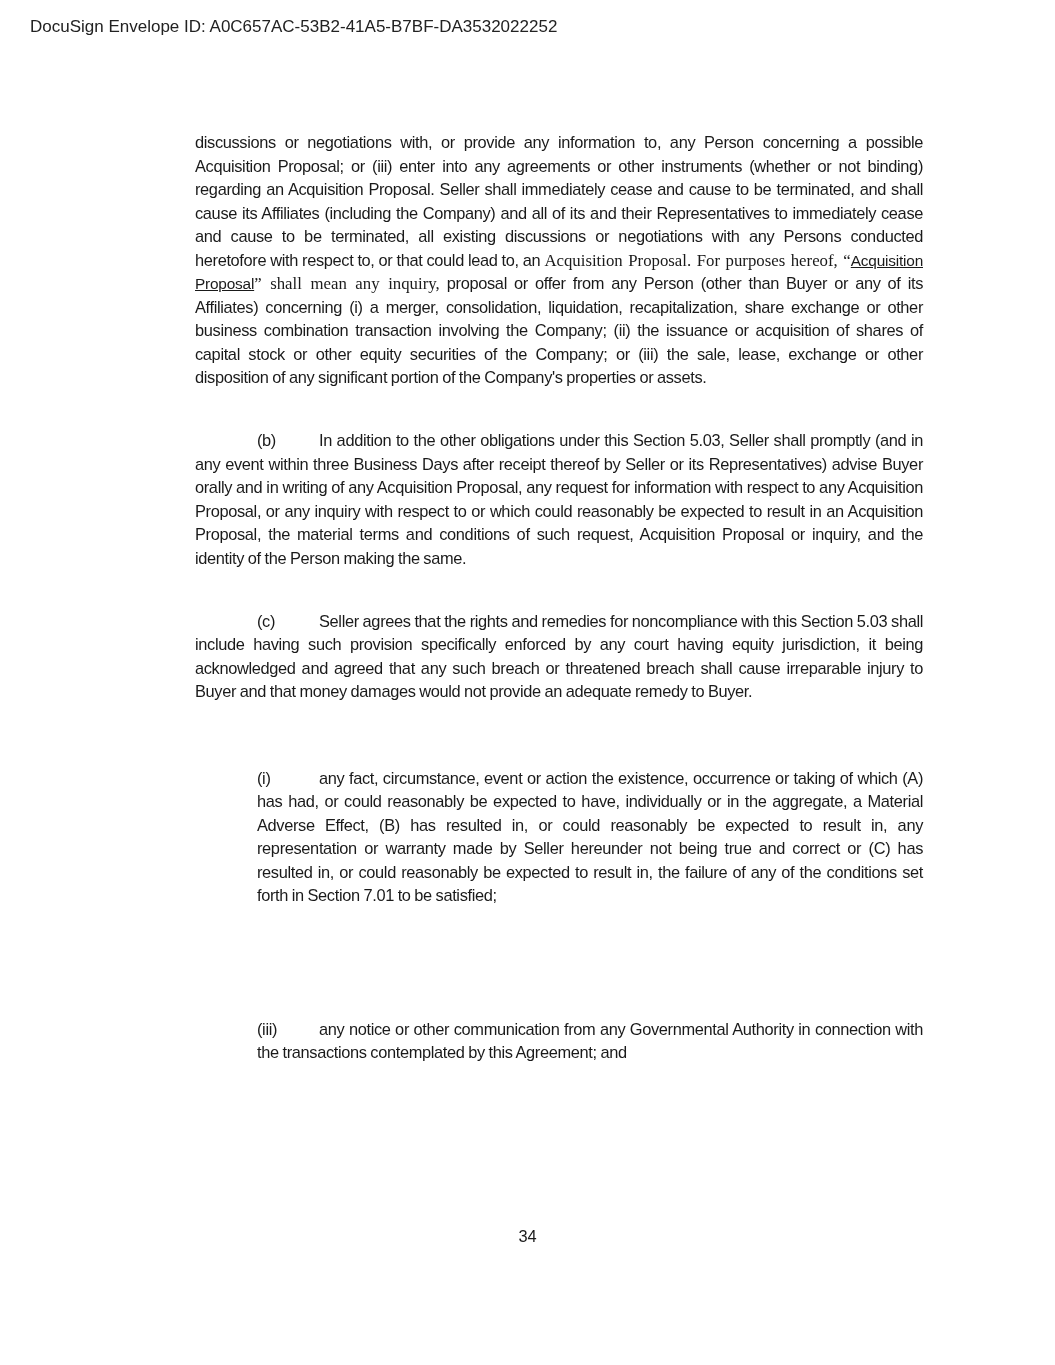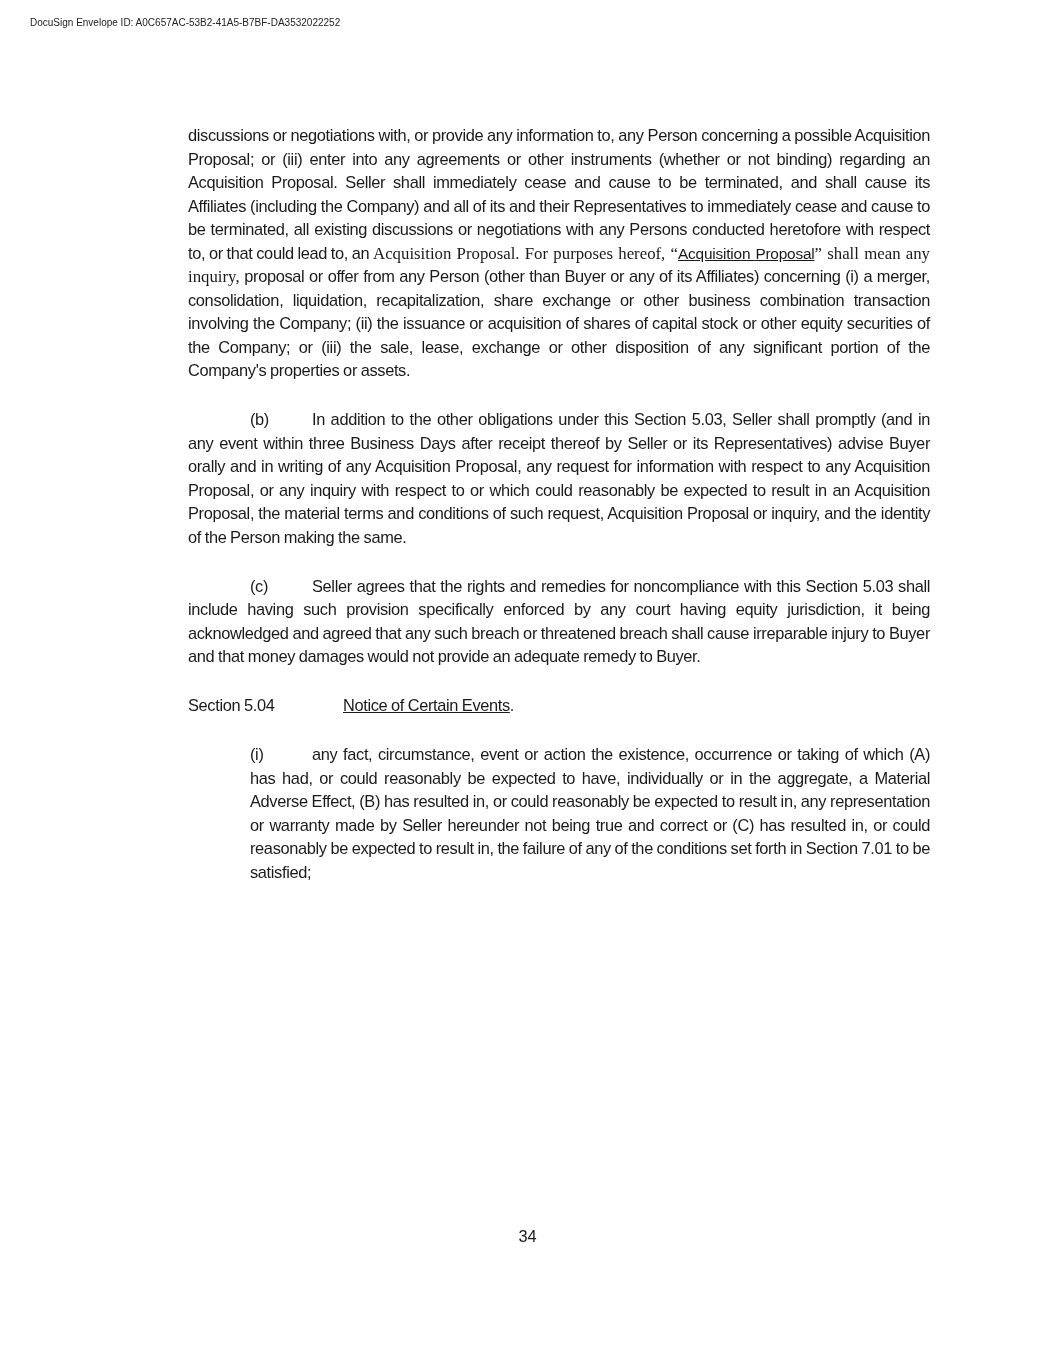--- a/index.html
+++ b/index.html
@@ -3,28 +3,28 @@
   <meta charset="utf-8">
   <style>
     html, body { margin: 0; padding: 0; background: #ffffff; }
     body {
       width: 1055px; height: 1365px; position: relative; overflow: hidden;
       font-family: "Liberation Sans Narrow", "Liberation Sans", sans-serif;
       color: #1a1a1a;
     }
     .envelope {
       position: absolute; left: 30px; top: 17px;
-      font-family: "Liberation Sans", sans-serif; font-size: 10px; color: #222;
+      font-family: "Liberation Sans", sans-serif; font-size: 17px; color: #222;
     }
     .page {
       position: absolute; left: 187px; top: 123px; width: 744px;
       font-size: 16.4px; line-height: 23.5px;
       letter-spacing: -0.35px; word-spacing: -0.5px;
     }
-    .p { margin: 1px; text-align: justify; }
+    .p { margin: 8px; text-align: justify; }
     .gap { height: 23.5px; }
     .gap2 { height: 47px; }
     .serif-line { font-family: "Liberation Serif", serif; letter-spacing: 0; word-spacing: 1px; font-size: 16.8px; }
     .u { text-decoration: underline; }
     .sans-u { font-family: "Liberation Sans", sans-serif; font-size: 15.4px; letter-spacing: -0.2px; }
     .ind { display: inline-block; width: 62px; }
     .lbl { display: inline-block; width: 62px; }
     .sub { padding-left: 62px; }
     .sec-num { display: inline-block; width: 155px; }
     .pagenum { position: absolute; left: 0; width: 1055px; top: 1227px; text-align: center; font-size: 16.4px; }
@@ -45,27 +45,27 @@
   <div class="gap"></div>
 
   <p class="p"><span class="ind"></span><span class="lbl">(b)</span><span>In addition to the other obligations under this Section 5.03, Seller shall promptly (and in any event within three Business Days after receipt thereof by Seller or its Representatives) advise Buyer orally and in writing of any Acquisition Proposal, any request for information with respect to any Acquisition Proposal, or any inquiry with respect to or which could reasonably be expected to result in an Acquisition Proposal, the material terms and conditions of such request, Acquisition Proposal or inquiry, and the identity of the Person making the same.</span></p>
 
   <div class="gap"></div>
 
   <p class="p"><span class="ind"></span><span class="lbl">(c)</span><span>Seller agrees that the rights and remedies for noncompliance with this Section 5.03 shall include having such provision specifically enforced by any court having equity jurisdiction, it being acknowledged and agreed that any such breach or threatened breach shall cause irreparable injury to Buyer and that money damages would not provide an adequate remedy to Buyer.</span></p>
 
   <div class="gap"></div>
 
-  <p class="p"><span class="sec-num">Section 5.04</span><span class="u">Notice of Certain Events</span><span>.</span></p>
 
   <div class="gap"></div>
 
 
   <p class="p sub"><span class="lbl">(i)</span><span>any fact, circumstance, event or action the existence, occurrence or taking of which (A) has had, or could reasonably be expected to have, individually or in the aggregate, a Material Adverse Effect, (B) has resulted in, or could reasonably be expected to result in, any representation or warranty made by Seller hereunder not being true and correct or (C) has resulted in, or could reasonably be expected to result in, the failure of any of the conditions set forth in Section 7.01 to be satisfied;</span></p>
 
   <div class="gap2"></div>
 
 
   <div class="gap2"></div>
 
+  <p class="p sub"><span class="lbl">(iii)</span><span>any notice or other communication from any Governmental Authority in connection with the transactions contemplated by this Agreement; and</span></p>
 </div>
 
 <div class="pagenum">34</div>
 
 </body></html>

